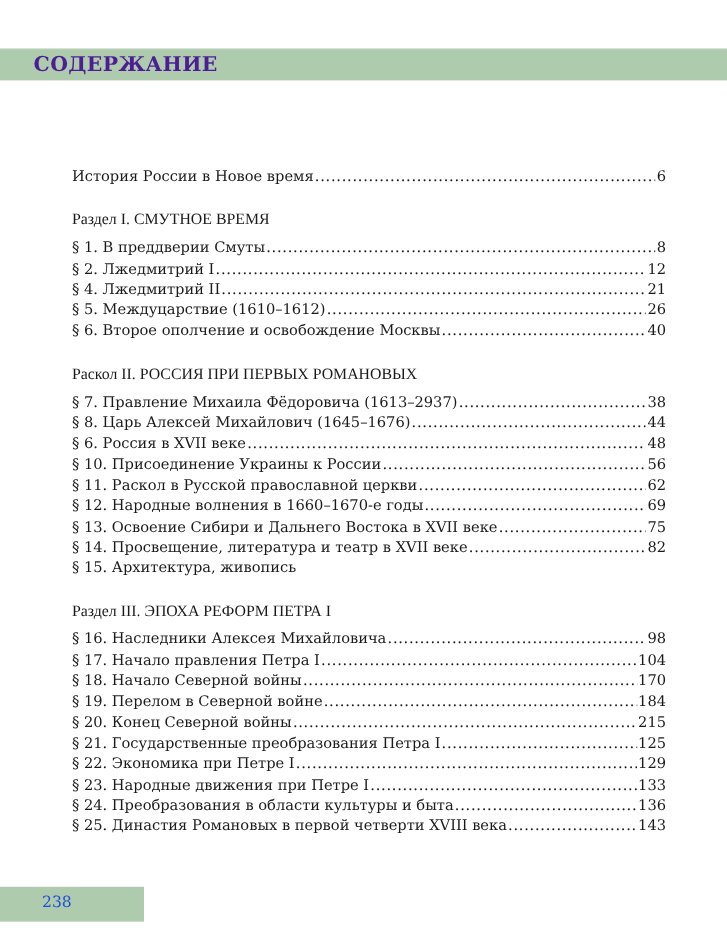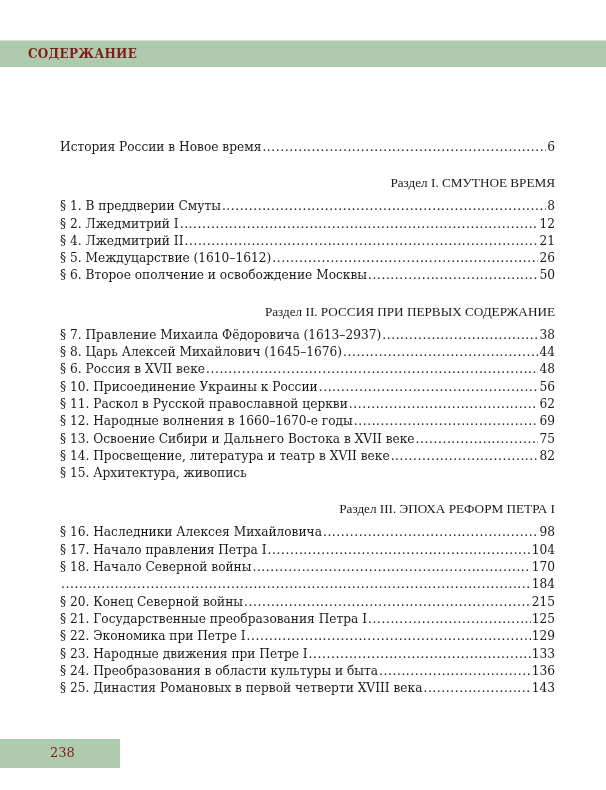--- a/index.html
+++ b/index.html
@@ -1,33 +1,33 @@
 <!DOCTYPE html>
 <html><head>
 <meta charset="utf-8">
 <style>
   html, body { margin: 0; padding: 0; background: #ffffff; }
   body { width: 606px; height: 790px; position: relative; overflow: hidden;
          font-family: "DejaVu Serif", "Liberation Serif", serif; color: #1a1a1a; }
   .header-bar { position: absolute; left: 0; top: 40px; width: 606px; height: 26px;
                 background: #aecbae; border-top: 1px solid #d6e5d6; }
-  .header-title { position: absolute; left: 28px; top: 2px; font-size: 12px; font-weight: bold;
-                  letter-spacing: 0.3px; color: #7f1d1d; line-height: 22px; }
+  .header-title { position: absolute; left: 28px; top: 2px; font-size: 17px; font-weight: bold;
+                  letter-spacing: 0.3px; color: #4c1d95; line-height: 22px; }
   .toc { position: absolute; left: 60px; top: 139px; width: 495px; }
   .row { display: flex; align-items: flex-start; font-size: 12.2px; line-height: 17.3px; white-space: nowrap; }
   .row .title { flex: 0 0 auto; }
   .row .dots { flex: 1 1 auto; overflow: hidden; margin: 0 1px; }
   .row .dots::before { content: "........................................................................................................................................................................................................"; letter-spacing: 0.6px; }
   .row .page { flex: 0 0 auto; }
   .row.indent .title { padding-left: 19px; }
   .row.nodots { }
   .section { font-size: 12.2px; line-height: 17px; margin-top: 18px; margin-bottom: 7px;
-             font-family: "Liberation Serif", "DejaVu Serif", serif; font-size: 13.2px; text-align: right; }
+             font-family: "Liberation Serif", "DejaVu Serif", serif; font-size: 13.2px; }
   .footer-bar { position: absolute; left: 0; top: 739px; width: 120px; height: 29px; background: #aecbae; }
-  .footer-page { position: absolute; left: 50px; top: 5px; font-size: 13px; line-height: 18px; color: #7f1d1d; }
+  .footer-page { position: absolute; left: 35px; top: 5px; font-size: 13px; line-height: 18px; color: #1d4ed8; }
 </style>
 </head>
 <body>
 
 <div class="header-bar">
   <div class="header-title">СОДЕРЖАНИЕ</div>
 </div>
 
 <div class="toc">
   <div class="row">
@@ -54,23 +54,23 @@
         <span class="page">21</span>
       </div>
       <div class="row">
         <span class="title">§ 5. Междуцарствие (1610–1612)</span>
         <span class="dots"></span>
         <span class="page">26</span>
       </div>
       <div class="row">
         <span class="title">§ 6. Второе ополчение и освобождение Москвы</span>
         <span class="dots"></span>
-        <span class="page">50</span>
+        <span class="page">40</span>
       </div>
-      <div class="section">Раздел II. РОССИЯ ПРИ ПЕРВЫХ СОДЕРЖАНИЕ</div>
+      <div class="section">Раскол II. РОССИЯ ПРИ ПЕРВЫХ РОМАНОВЫХ</div>
       <div class="row">
         <span class="title">§ 7. Правление Михаила Фёдоровича (1613–2937)</span>
         <span class="dots"></span>
         <span class="page">38</span>
       </div>
       <div class="row">
         <span class="title">§ 8. Царь Алексей Михайлович (1645–1676)</span>
         <span class="dots"></span>
         <span class="page">44</span>
       </div>
@@ -117,20 +117,21 @@
         <span class="title">§ 17. Начало правления Петра I</span>
         <span class="dots"></span>
         <span class="page">104</span>
       </div>
       <div class="row">
         <span class="title">§ 18. Начало Северной войны</span>
         <span class="dots"></span>
         <span class="page">170</span>
       </div>
       <div class="row">
+        <span class="title">§ 19. Перелом в Северной войне</span>
         <span class="dots"></span>
         <span class="page">184</span>
       </div>
       <div class="row">
         <span class="title">§ 20. Конец Северной войны</span>
         <span class="dots"></span>
         <span class="page">215</span>
       </div>
       <div class="row">
         <span class="title">§ 21. Государственные преобразования Петра I</span>

